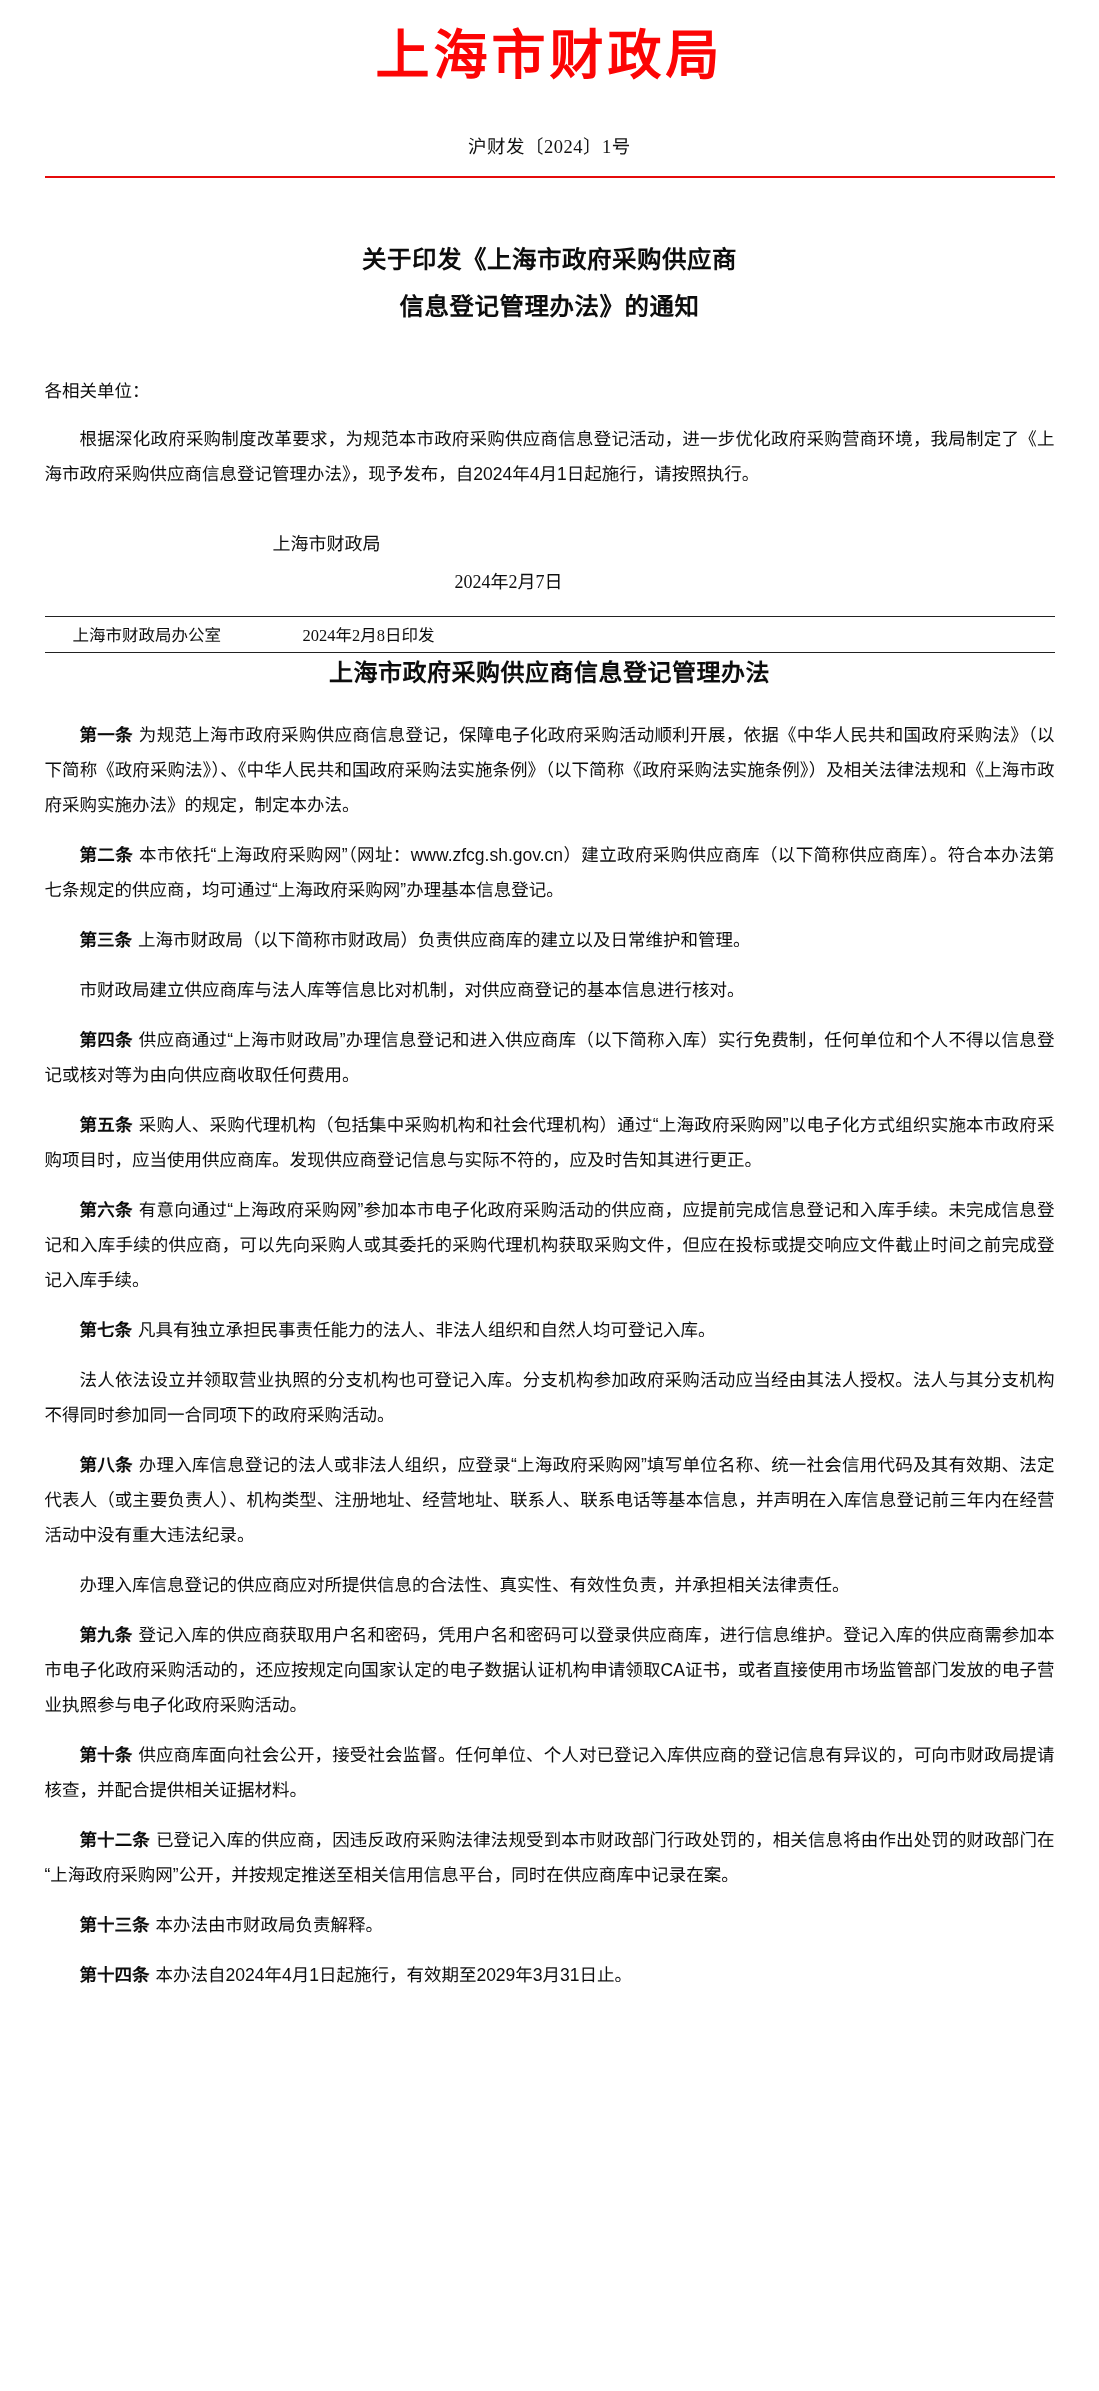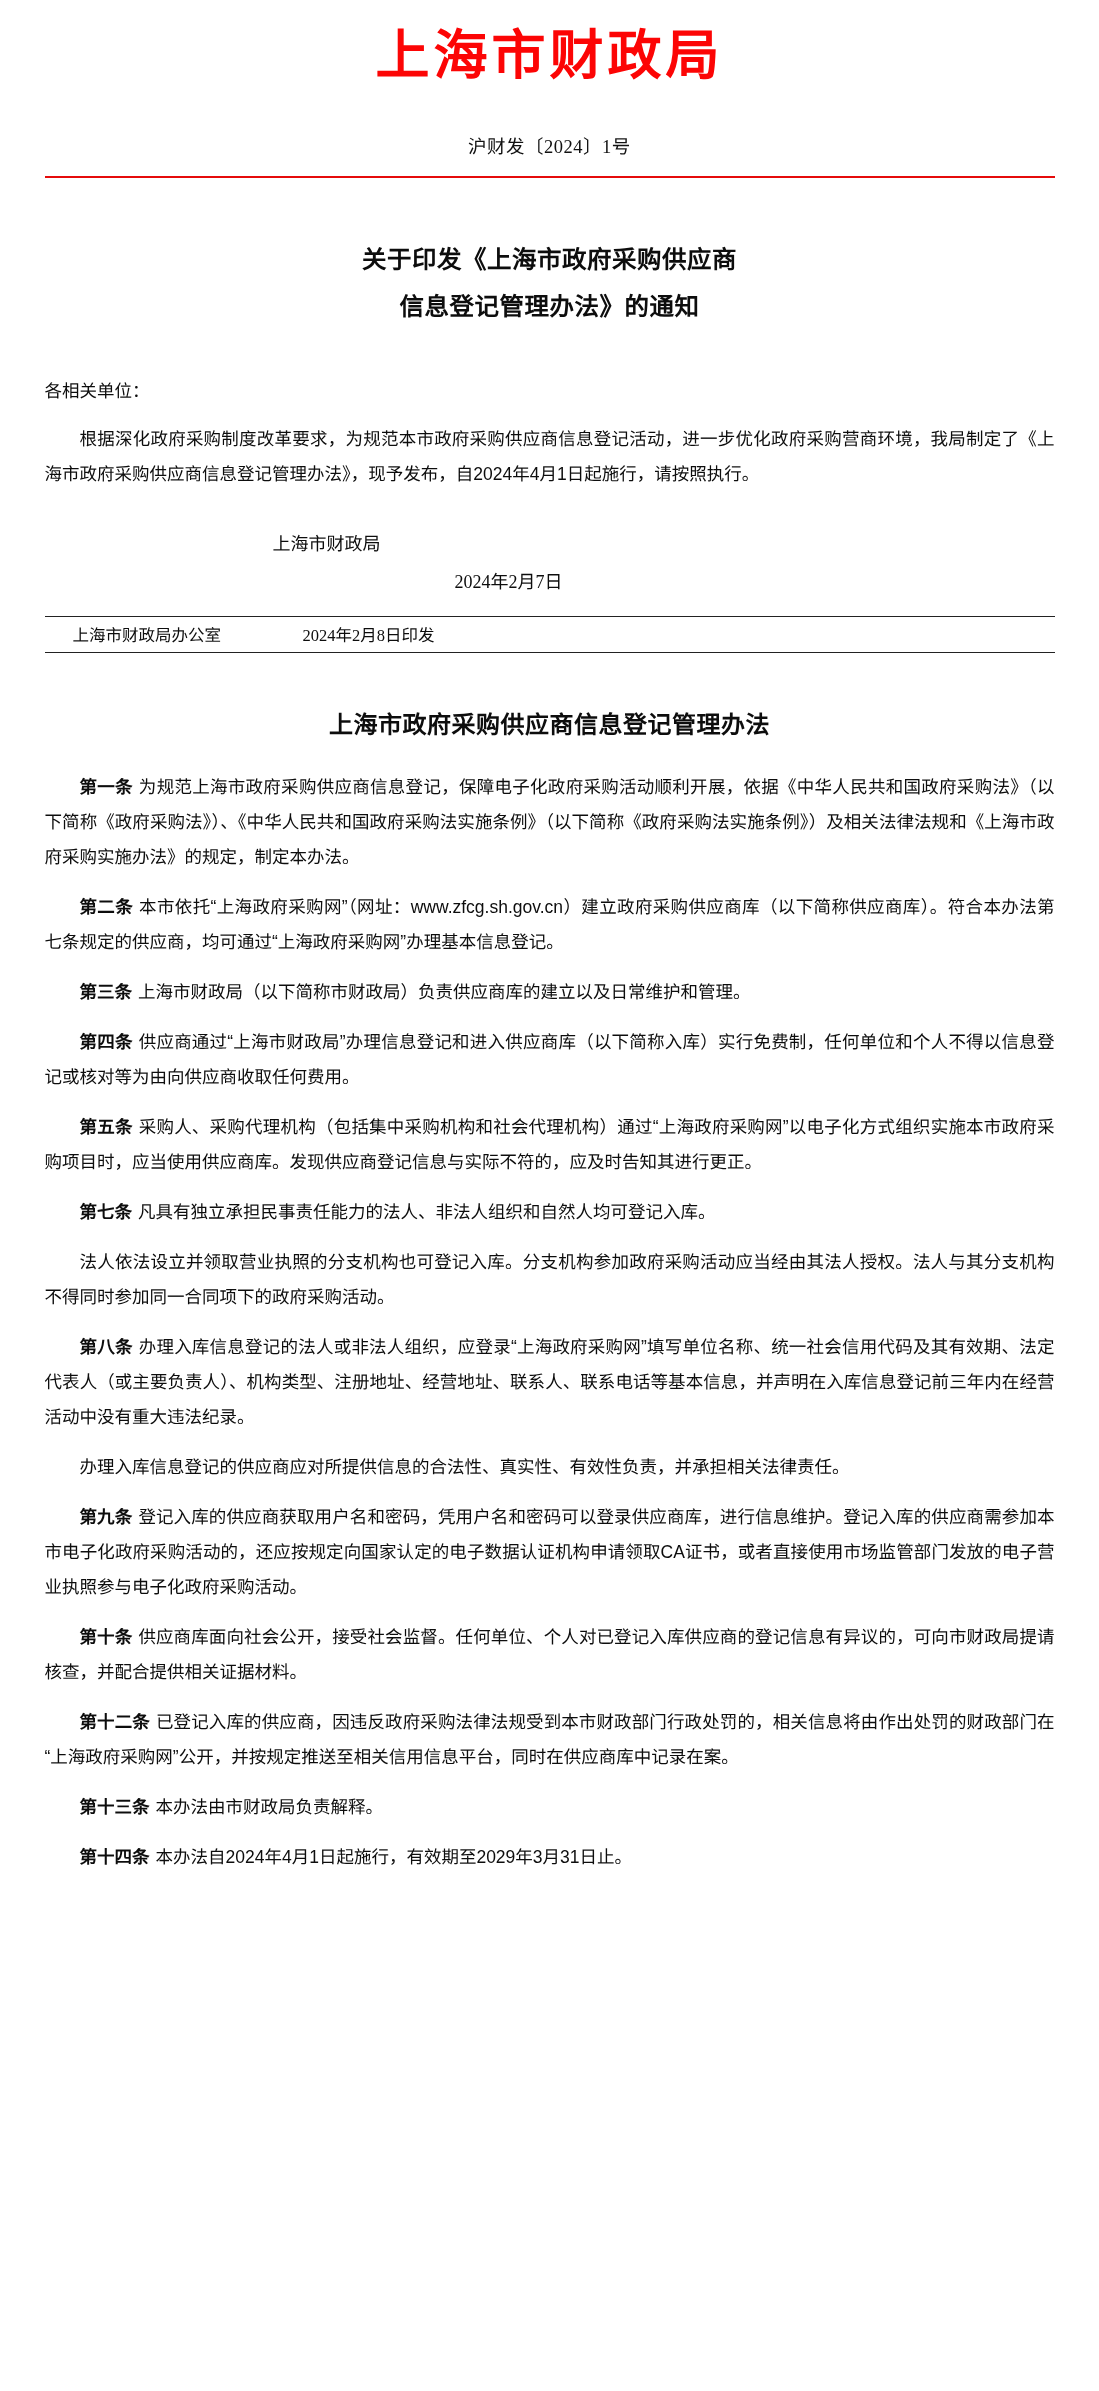--- a/index.html
+++ b/index.html
@@ -118,21 +118,20 @@
   }
   .footer-cell-1 { width: 230px; padding-left: 28px !important; }
   .footer-cell-2 { }
 
   
   .measures-title {
     text-align: center;
     font-family: "Liberation Sans", "DejaVu Sans", sans-serif;
     font-size: 24px;
     font-weight: bold;
-    margin-top: 52px;
     letter-spacing: 0.5px;
   }
   .articles {
     margin-top: 30px;
   }
   p.article {
     font-family: "Liberation Sans", "DejaVu Sans", sans-serif;
     font-size: 17.5px;
     line-height: 2.0;
     margin: 15px 0 0 0;
@@ -186,22 +185,24 @@
 
   </div>
 
   <div class="inner">
     <div class="measures-title">上海市政府采购供应商信息登记管理办法</div>
 
     <div class="articles" id="articles-container">
         <p class="article"><span class="art-label">第一条</span><span>为规范上海市政府采购供应商信息登记，保障电子化政府采购活动顺利开展，依据《中华人民共和国政府采购法》（以下简称《政府采购法》）、《中华人民共和国政府采购法实施条例》（以下简称《政府采购法实施条例》）及相关法律法规和《上海市政府采购实施办法》的规定，制定本办法。</span></p>
         <p class="article"><span class="art-label">第二条</span><span>本市依托“上海政府采购网”（网址：www.zfcg.sh.gov.cn）建立政府采购供应商库（以下简称供应商库）。符合本办法第七条规定的供应商，均可通过“上海政府采购网”办理基本信息登记。</span></p>
         <p class="article"><span class="art-label">第三条</span><span>上海市财政局（以下简称市财政局）负责供应商库的建立以及日常维护和管理。</span></p>
+        <p class="article"><span>市财政局建立供应商库与法人库等信息比对机制，对供应商登记的基本信息进行核对。</span></p>
         <p class="article"><span class="art-label">第四条</span><span>供应商通过“上海市财政局”办理信息登记和进入供应商库（以下简称入库）实行免费制，任何单位和个人不得以信息登记或核对等为由向供应商收取任何费用。</span></p>
         <p class="article"><span class="art-label">第五条</span><span>采购人、采购代理机构（包括集中采购机构和社会代理机构）通过“上海政府采购网”以电子化方式组织实施本市政府采购项目时，应当使用供应商库。发现供应商登记信息与实际不符的，应及时告知其进行更正。</span></p>
+        <p class="article"><span class="art-label">第六条</span><span>有意向通过“上海政府采购网”参加本市电子化政府采购活动的供应商，应提前完成信息登记和入库手续。未完成信息登记和入库手续的供应商，可以先向采购人或其委托的采购代理机构获取采购文件，但应在投标或提交响应文件截止时间之前完成登记入库手续。</span></p>
         <p class="article"><span class="art-label">第七条</span><span>凡具有独立承担民事责任能力的法人、非法人组织和自然人均可登记入库。</span></p>
         <p class="article"><span>法人依法设立并领取营业执照的分支机构也可登记入库。分支机构参加政府采购活动应当经由其法人授权。法人与其分支机构不得同时参加同一合同项下的政府采购活动。</span></p>
         <p class="article"><span class="art-label">第八条</span><span>办理入库信息登记的法人或非法人组织，应登录“上海政府采购网”填写单位名称、统一社会信用代码及其有效期、法定代表人（或主要负责人）、机构类型、注册地址、经营地址、联系人、联系电话等基本信息，并声明在入库信息登记前三年内在经营活动中没有重大违法纪录。</span></p>
         <p class="article"><span>办理入库信息登记的供应商应对所提供信息的合法性、真实性、有效性负责，并承担相关法律责任。</span></p>
         <p class="article"><span class="art-label">第九条</span><span>登记入库的供应商获取用户名和密码，凭用户名和密码可以登录供应商库，进行信息维护。登记入库的供应商需参加本市电子化政府采购活动的，还应按规定向国家认定的电子数据认证机构申请领取CA证书，或者直接使用市场监管部门发放的电子营业执照参与电子化政府采购活动。</span></p>
         <p class="article"><span class="art-label">第十条</span><span>供应商库面向社会公开，接受社会监督。任何单位、个人对已登记入库供应商的登记信息有异议的，可向市财政局提请核查，并配合提供相关证据材料。</span></p>
         <p class="article"><span class="art-label">第十二条</span><span>已登记入库的供应商，因违反政府采购法律法规受到本市财政部门行政处罚的，相关信息将由作出处罚的财政部门在“上海政府采购网”公开，并按规定推送至相关信用信息平台，同时在供应商库中记录在案。</span></p>
         <p class="article"><span class="art-label">第十三条</span><span>本办法由市财政局负责解释。</span></p>
         <p class="article"><span class="art-label">第十四条</span><span>本办法自2024年4月1日起施行，有效期至2029年3月31日止。</span></p>
       </div>

